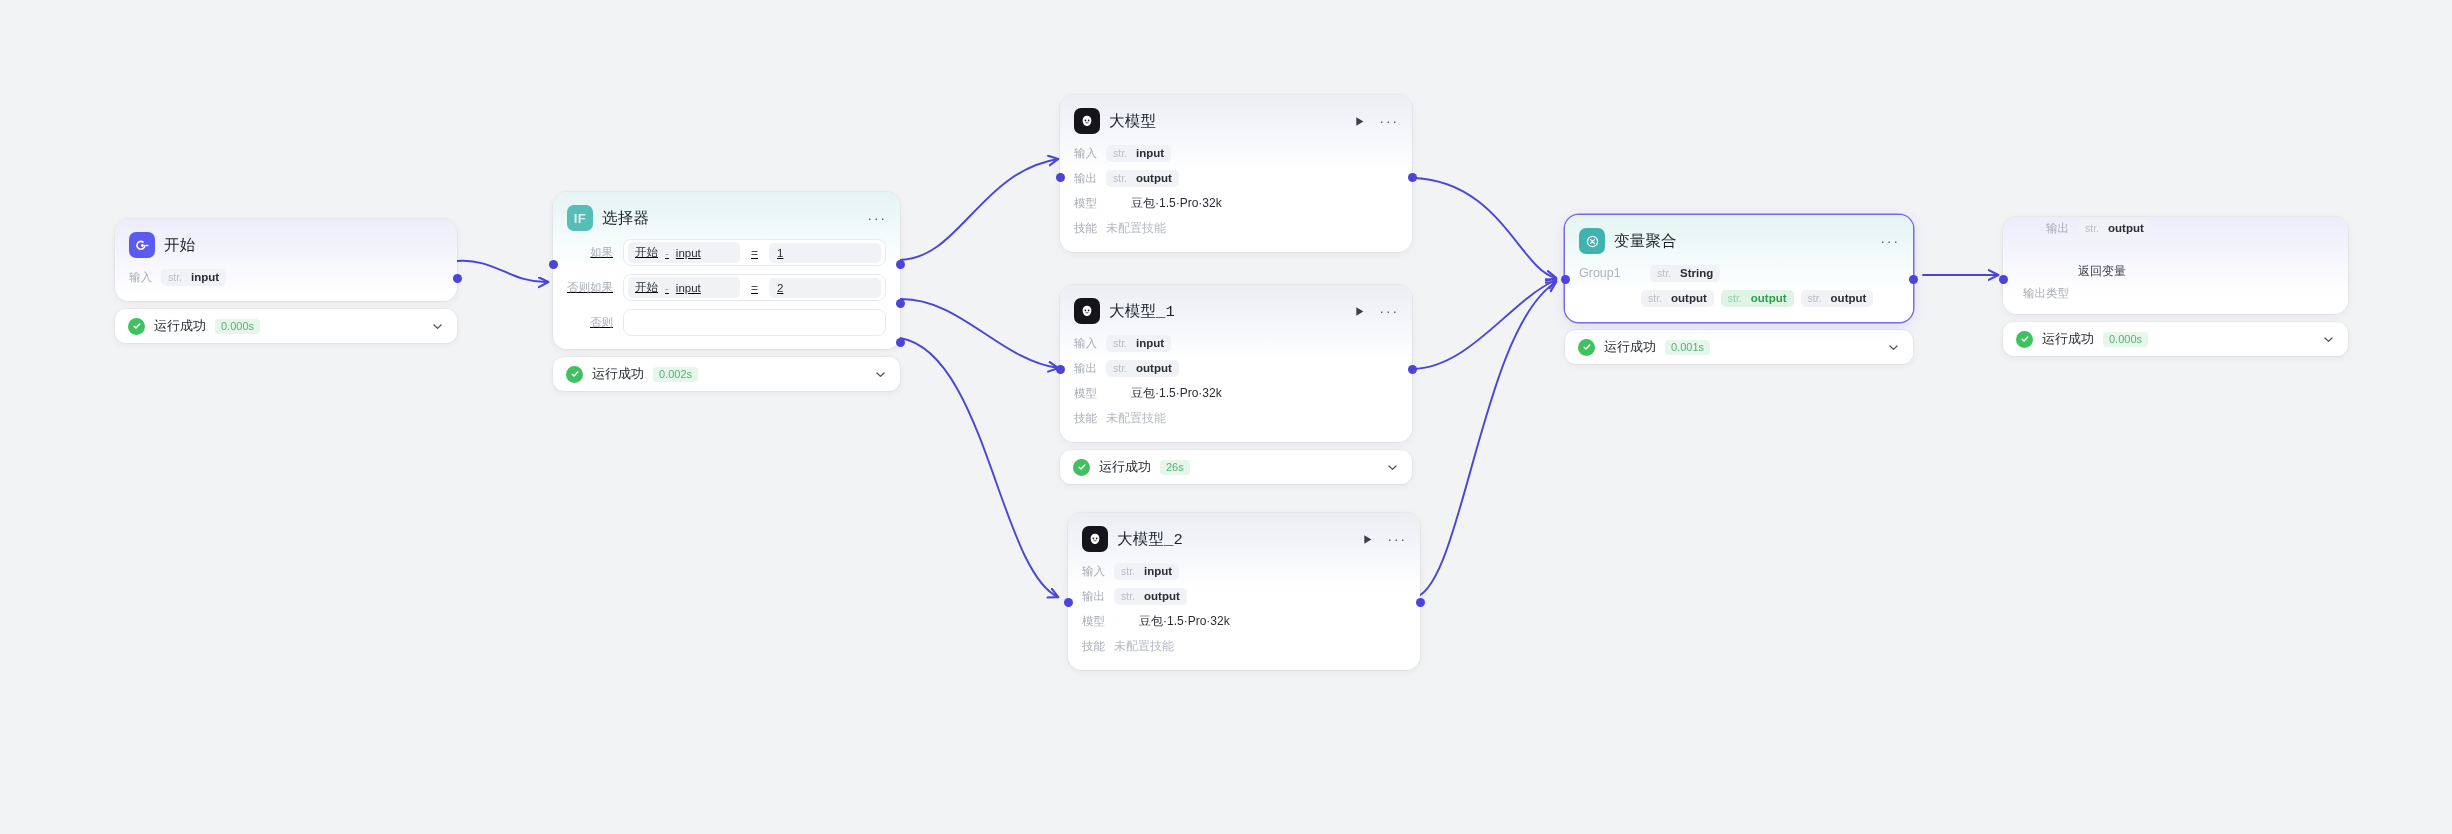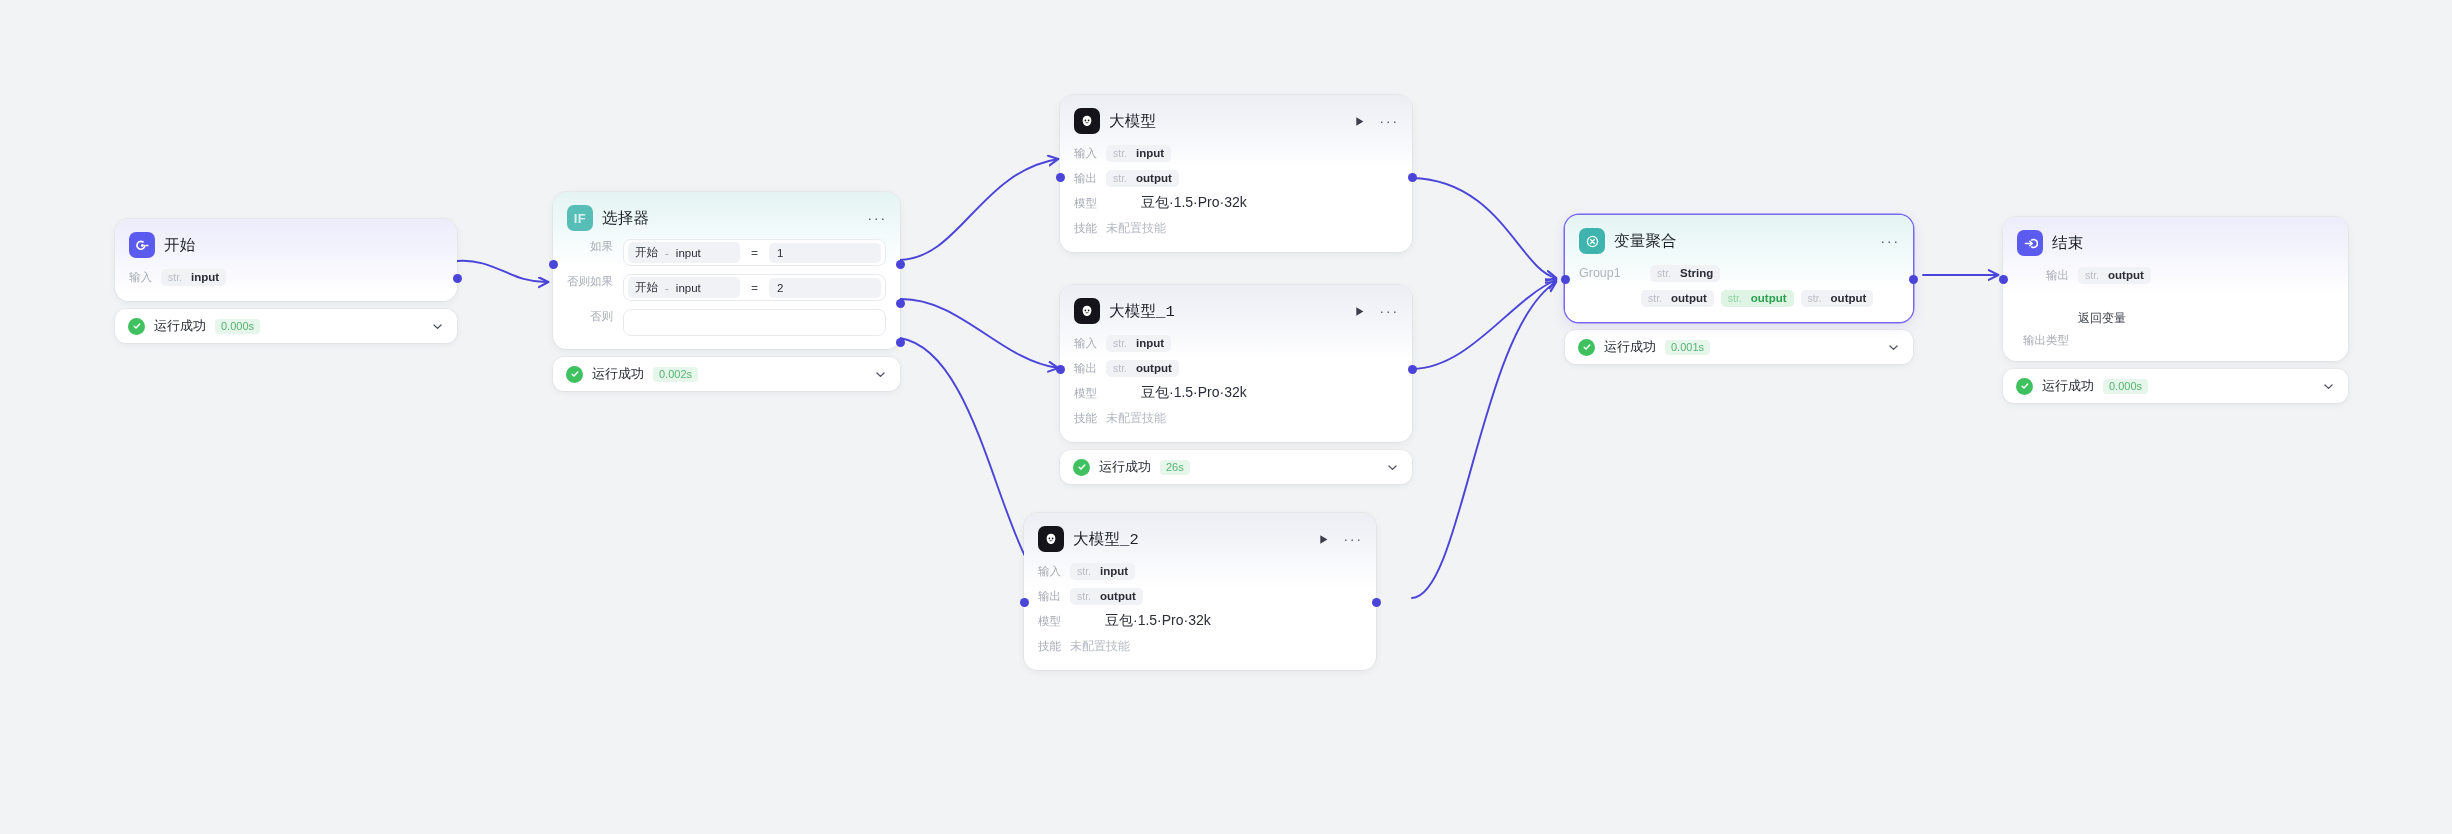--- a/index.html
+++ b/index.html
@@ -101,27 +101,27 @@
     padding: 2.5px 7px;
     font-size: 11.5px;
     color: #2a2d36;
     font-weight: 600;
   }
   .chip .ty { color: #b9bdc7; font-weight: 400; font-size: 10.5px; }
   .chip.green { background: #dff4e4; color: #2aa14e; }
   .chip.green .ty { color: #8fd3a5; }
   .plain-val { font-size: 12px; color: #3a3e48; }
   .muted-val { font-size: 12px; color: #b5b9c3; }
-  .model-val { display: inline-flex; align-items: flex-start; gap: 22px;
-    font-size: 14px; color: #2a2d36; }
+  .model-val { display: inline-flex; align-items: flex-start; gap: 12px;
+    font-size: 12px; color: #2a2d36; }
   .model-dot { width: 13px; height: 13px; flex: 0 0 13px; }
   .group-label { font-size: 12.5px; color: #b0b4bd; }
 
   
-  .cond-row { display: flex; gap: 10px; margin-bottom: 8px; }
+  .cond-row { display: flex; align-items: center; gap: 10px; margin-bottom: 8px; text-decoration: underline; }
   .cond-row:last-child { margin-bottom: 0; }
   .cond-label {
     font-size: 11.5px; color: #a7abb5; text-align: right;
     flex: 0 0 46px; white-space: nowrap;
   }
   .cond-box {
     flex: 1 1 auto;
     display: flex; align-items: center;
     background: #ffffff;
     border: 1px solid #e9eaf0;
@@ -459,21 +459,21 @@
       <span class="status-text">运行成功</span>
       <span class="status-time">26s</span>
       <span class="status-caret">
         <svg width="13" height="13" viewBox="0 0 14 14">
           <path d="M3.2 5.3 L7 9 L10.8 5.3" fill="none" stroke="currentColor" stroke-width="1.4" stroke-linecap="round" stroke-linejoin="round"></path>
         </svg>
       </span>
     </div>
   </div>
 
-  <div class="node-wrap" style="left:1024px; top:513px; width:352px;">
+  <div class="node-wrap" style="left:1068px; top:513px; width:352px;">
     <div class="node tint-dark">
       <span class="port left" style="top:85px;"></span>
       <span class="port right" style="top:85px;"></span>
       <div class="node-head">
         <div class="node-icon ic-dark">
           <svg width="16" height="16" viewBox="0 0 18 18">
             <path d="M9 3.2 C11.9 3.2 13.9 5.3 13.9 8.1 C13.9 10.2 13.2 11.9 12.4 13
                      C11.6 14.1 10.4 14.7 9 14.7 C7.6 14.7 6.4 14.1 5.6 13
                      C4.8 11.9 4.1 10.2 4.1 8.1 C4.1 5.3 6.1 3.2 9 3.2 Z" fill="#fff"></path>
             <circle cx="7.2" cy="8.2" r="0.95" fill="#14141a"></circle>
@@ -576,30 +576,20 @@
         <svg width="13" height="13" viewBox="0 0 14 14">
           <path d="M3.2 5.3 L7 9 L10.8 5.3" fill="none" stroke="currentColor" stroke-width="1.4" stroke-linecap="round" stroke-linejoin="round"></path>
         </svg>
       </span>
     </div>
   </div>
 
   <div class="node-wrap" style="left:2003px; top:217px; width:345px;">
     <div class="node tint-purple">
       <span class="port left" style="top:58px;"></span>
-      <div class="node-head">
-        <div class="node-icon ic-purple">
-          <svg width="15" height="15" viewBox="0 0 16 16">
-            <path d="M2.6 8 L9.4 8" fill="none" stroke="#fff" stroke-width="1.7" stroke-linecap="round"></path>
-            <path d="M7.3 5.6 L9.8 8 L7.3 10.4" fill="none" stroke="#fff" stroke-width="1.7" stroke-linecap="round" stroke-linejoin="round"></path>
-            <path d="M9.3 4.3 A4.2 4.2 0 1 1 9.3 11.7" fill="none" stroke="#fff" stroke-width="1.7" stroke-linecap="round"></path>
-          </svg>
-        </div>
-        <span class="node-title">结束</span>
-      </div>
       <div class="node-body">
         <div class="row">
           <span class="row-label w-wide" style="text-align:right;">输出</span>
           <span class="chip">
             <span class="ty">str.</span>
             <span>output</span>
           </span>
         </div>
         <div class="row">
           <span class="row-label w-wide" style="text-align:right;margin-top:44px;">输出类型</span>

